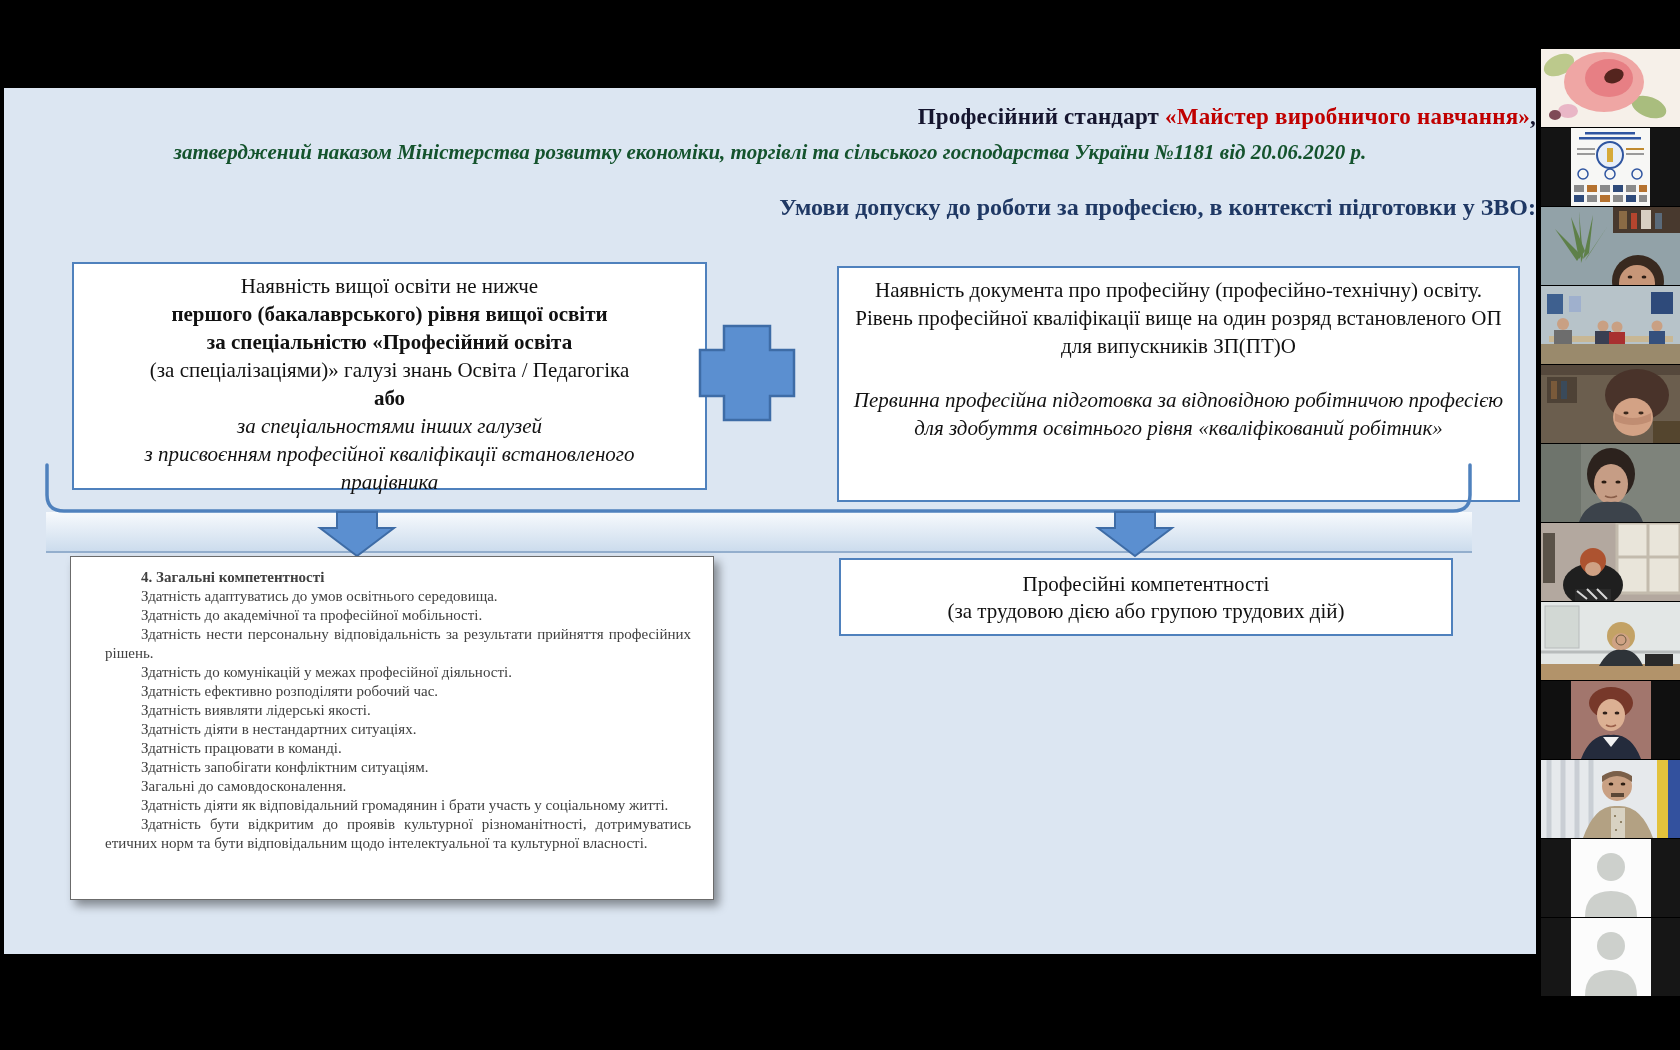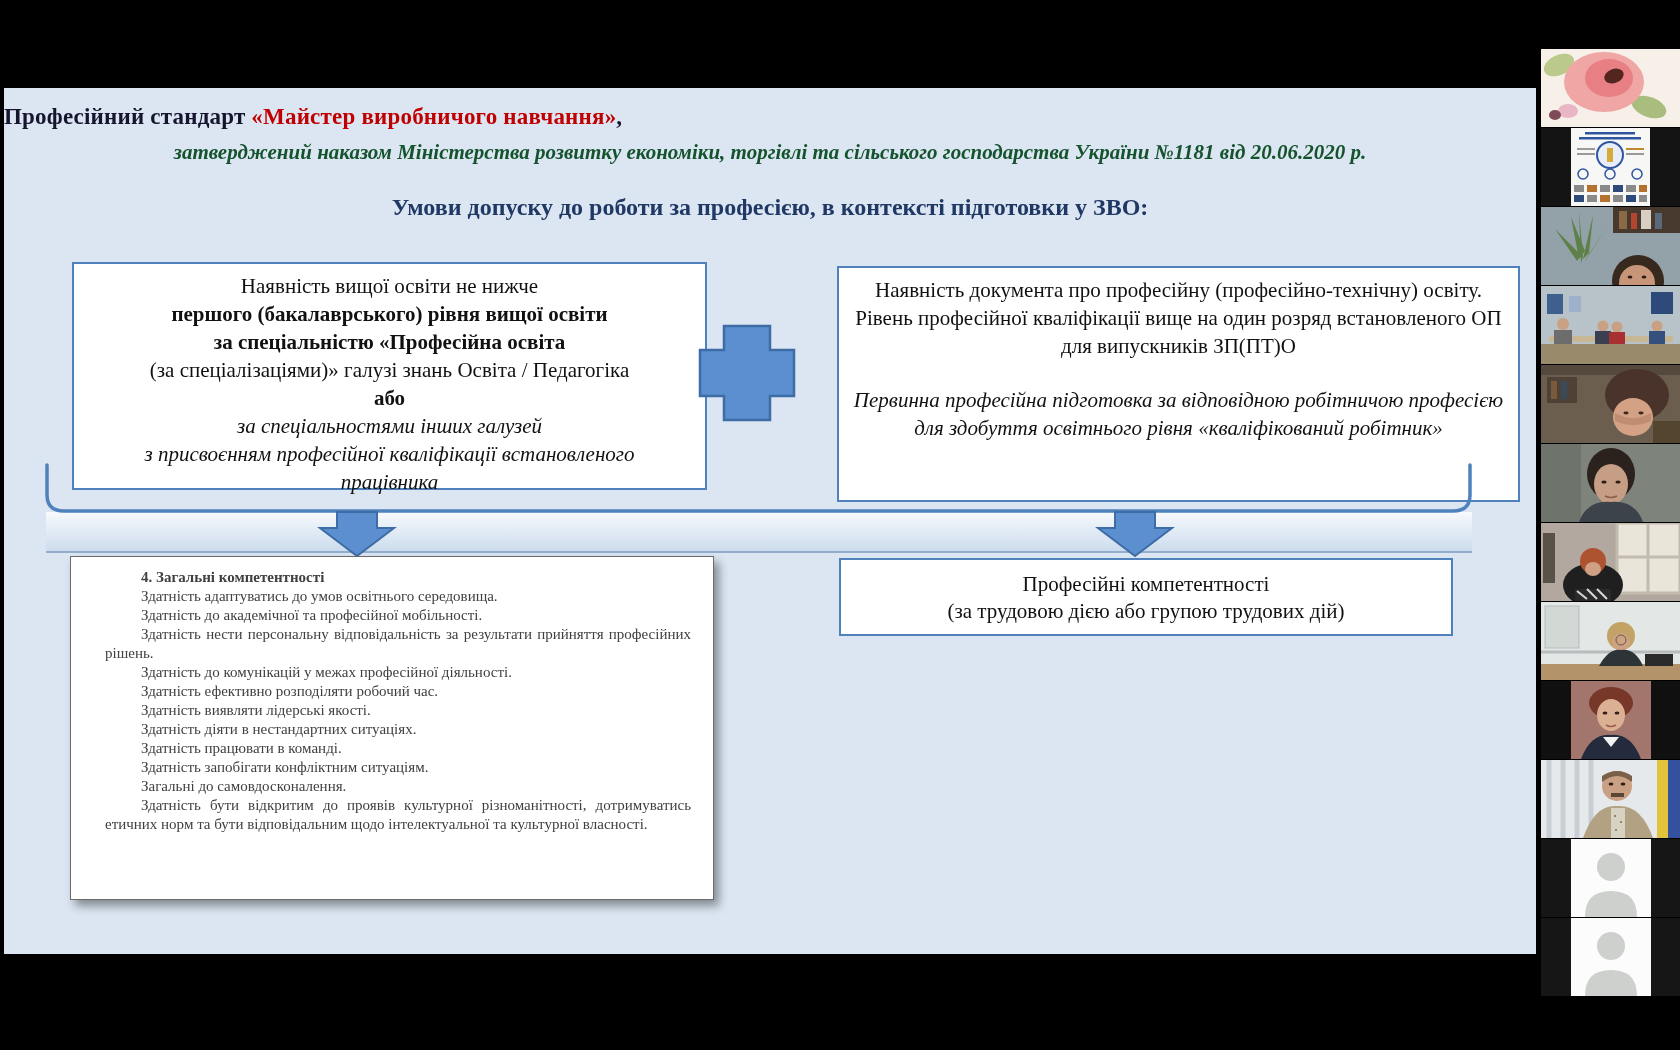--- a/index.html
+++ b/index.html
@@ -2,26 +2,26 @@
 <html><head>
 <meta charset="utf-8">
 <style>
   html,body{margin:0;padding:0;background:#000;}
   body{width:1680px;height:1050px;position:relative;overflow:hidden;
        font-family:"Liberation Serif",serif;}
 
   
   .slide{position:absolute;left:4px;top:88px;width:1532px;height:866px;
          background:#dce6f2;}
-  .title-line{position:absolute;left:0;top:16px;width:100%;text-align:left;
+  .title-line{position:absolute;left:0;top:16px;width:100%;text-align:right;
               font-size:23px;font-weight:bold;color:#15152e;letter-spacing:.2px;}
   .title-line .red{color:#c00000;}
   .subtitle-line{position:absolute;left:0;top:52px;width:100%;text-align:center;
                  font-size:21px;font-style:italic;font-weight:bold;color:#14532d;}
-  .heading-line{position:absolute;left:0;top:106px;width:100%;text-align:center;
+  .heading-line{position:absolute;left:0;top:106px;width:100%;text-align:right;
                 font-size:24px;font-weight:bold;color:#1f3864;}
 
   .wbox{position:absolute;background:#fff;border:2px solid #4f81bd;
         box-sizing:border-box;text-align:center;color:#111;}
   .box-left{left:68px;top:174px;width:635px;height:228px;
             font-size:21px;line-height:28px;padding-top:8px;}
   .box-right{left:833px;top:178px;width:683px;height:236px;
              font-size:21px;line-height:28px;padding:8px 14px 0 14px;}
   .box-right p{margin:0;}
   .box-right .gap{height:26px;}
@@ -56,21 +56,21 @@
     <span>Професійний стандарт </span><span class="red">«Майстер виробничого навчання»</span><span>,</span>
   </div>
 
   <div class="subtitle-line">затверджений наказом Міністерства розвитку економіки, торгівлі та сільського господарства України №1181 від 20.06.2020 р.</div>
 
   <div class="heading-line">Умови допуску до роботи за професією, в контексті підготовки у ЗВО:</div>
 
   <div class="wbox box-left">
     <div class="n">Наявність вищої освіти не нижче</div>
     <div class="b">першого (бакалаврського) рівня вищої освіти</div>
-    <div class="b">за спеціальністю «Професійна освіта</div>
+    <div class="b">за спеціальністю «Професійний освіта</div>
     <div class="n">(за спеціалізаціями)» галузі знань Освіта / Педагогіка</div>
     <div class="b">або</div>
     <div class="i">за спеціальностями інших галузей</div>
     <div class="i">з присвоєнням професійної кваліфікації встановленого</div>
     <div class="i">працівника</div>
   </div>
 
   <div class="wbox box-right">
     <p>Наявність документа про професійну (професійно-технічну) освіту.</p>
     <p>Рівень професійної кваліфікації вище на один розряд встановленого ОП для випускників ЗП(ПТ)О</p>
@@ -105,20 +105,21 @@
     <p>Здатність адаптуватись до умов освітнього середовища.</p>
     <p>Здатність до академічної та професійної мобільності.</p>
     <p>Здатність нести персональну відповідальність за результати прийняття професійних рішень.</p>
     <p>Здатність до комунікацій у межах професійної діяльності.</p>
     <p>Здатність ефективно розподіляти робочий час.</p>
     <p>Здатність виявляти лідерські якості.</p>
     <p>Здатність діяти в нестандартних ситуаціях.</p>
     <p>Здатність працювати в команді.</p>
     <p>Здатність запобігати конфліктним ситуаціям.</p>
     <p>Загальні до самовдосконалення.</p>
+    <p>Здатність діяти як відповідальний громадянин і брати участь у соціальному житті.</p>
     <p>Здатність бути відкритим до проявів культурної різноманітності, дотримуватись етичних норм та бути відповідальним щодо інтелектуальної та культурної власності.</p>
   </div>
 
   <div class="wbox box-prof">
     <div>Професійні компетентності</div>
     <div>(за трудовою дією або групою трудових дій)</div>
   </div>
 </div>
 
 <div class="strip">

